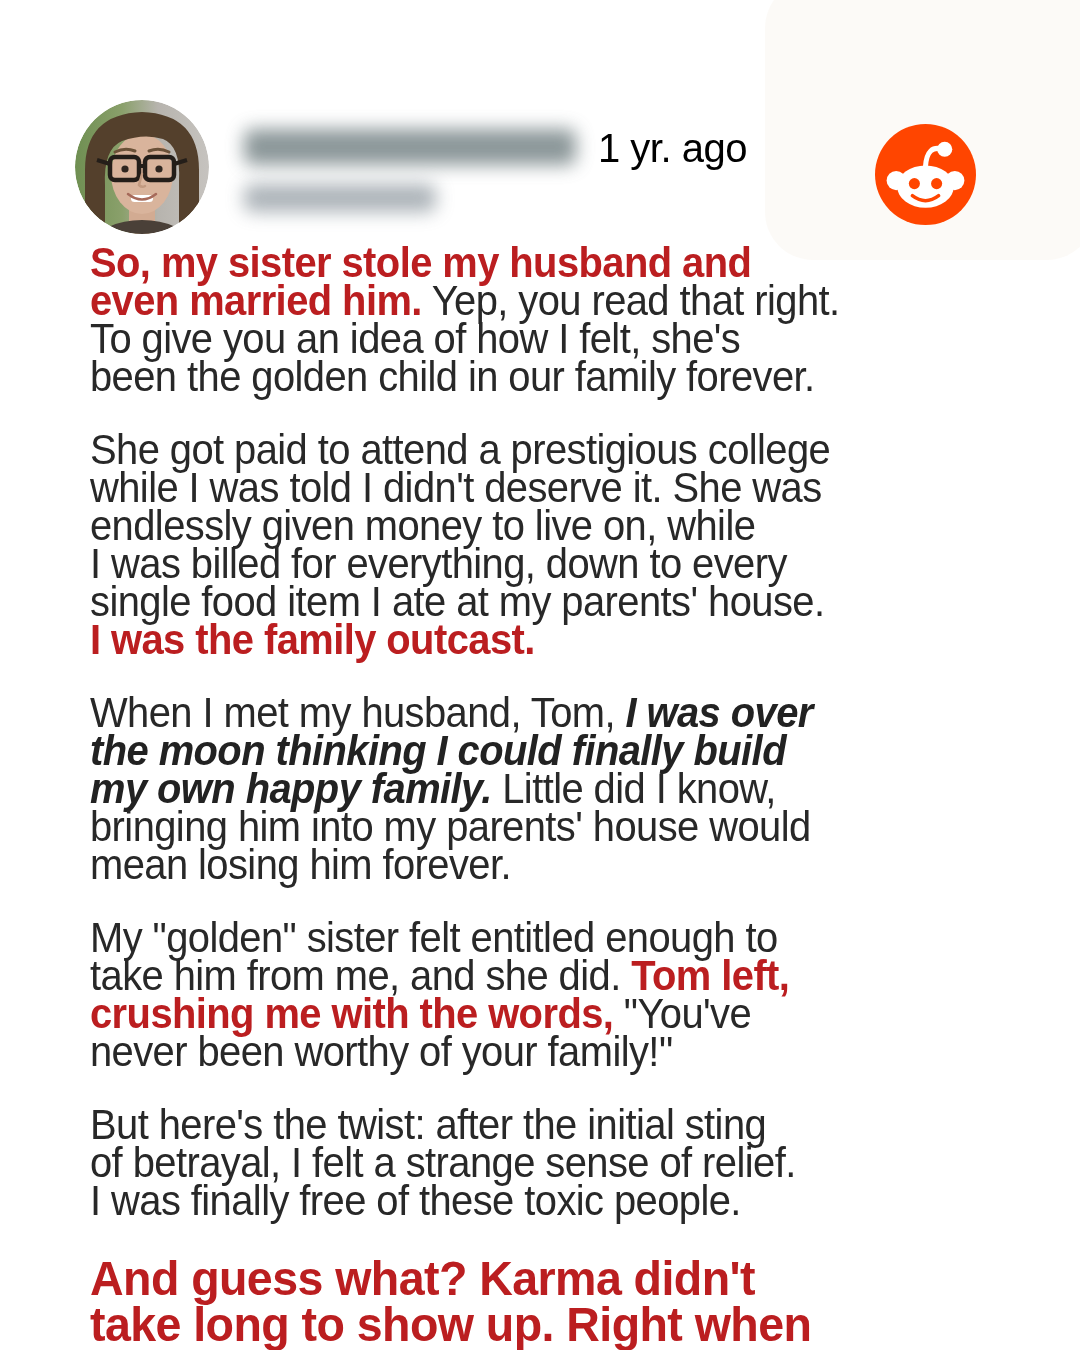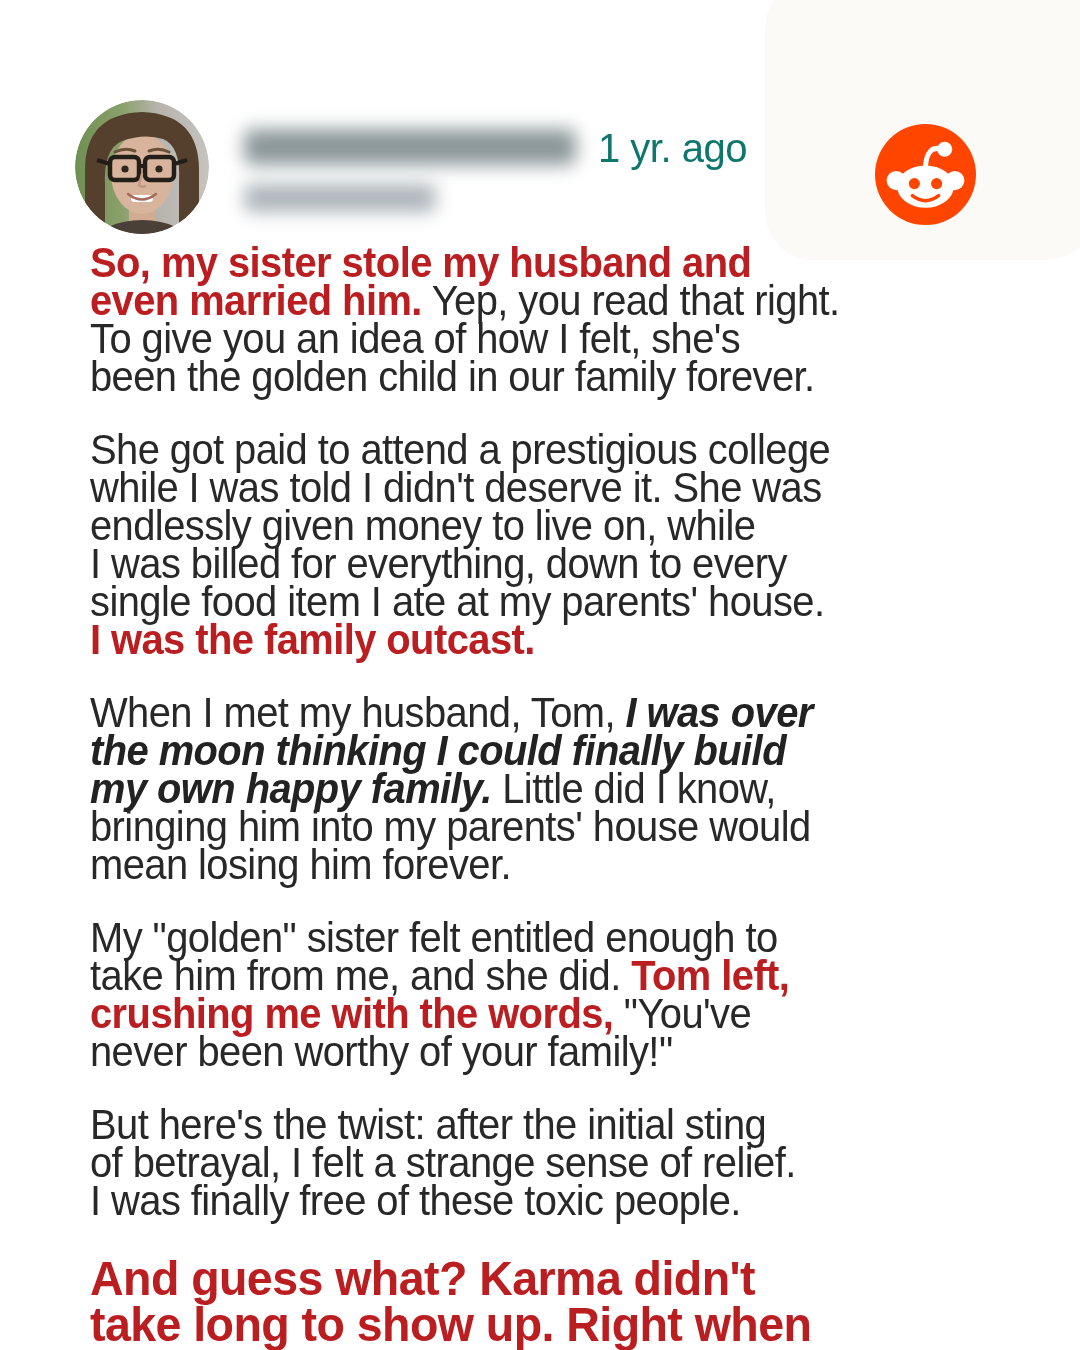--- a/index.html
+++ b/index.html
@@ -25,21 +25,21 @@
     position: absolute;
     background: #5f6f72;
     filter: blur(9px);
     border-radius: 8px;
   }
   .blur-username { left: 244px; top: 129px; width: 332px; height: 36px; opacity: .72; }
   .blur-byline   { left: 244px; top: 184px; width: 192px; height: 28px; opacity: .60; background:#75818a; }
   .timestamp {
     position: absolute; left: 598px; top: 126px;
     font-size: 40px; line-height: 44px;
-    color: #0f766e;
+    color: #000000;
     letter-spacing: -0.5px;
   }
   .reddit-logo {
     position: absolute; left: 875px; top: 124px;
     width: 101px; height: 101px;
   }
   .post-body {
     position: absolute; left: 90px; top: 244px;
     width: 1110px;
     transform: scaleX(0.95);

